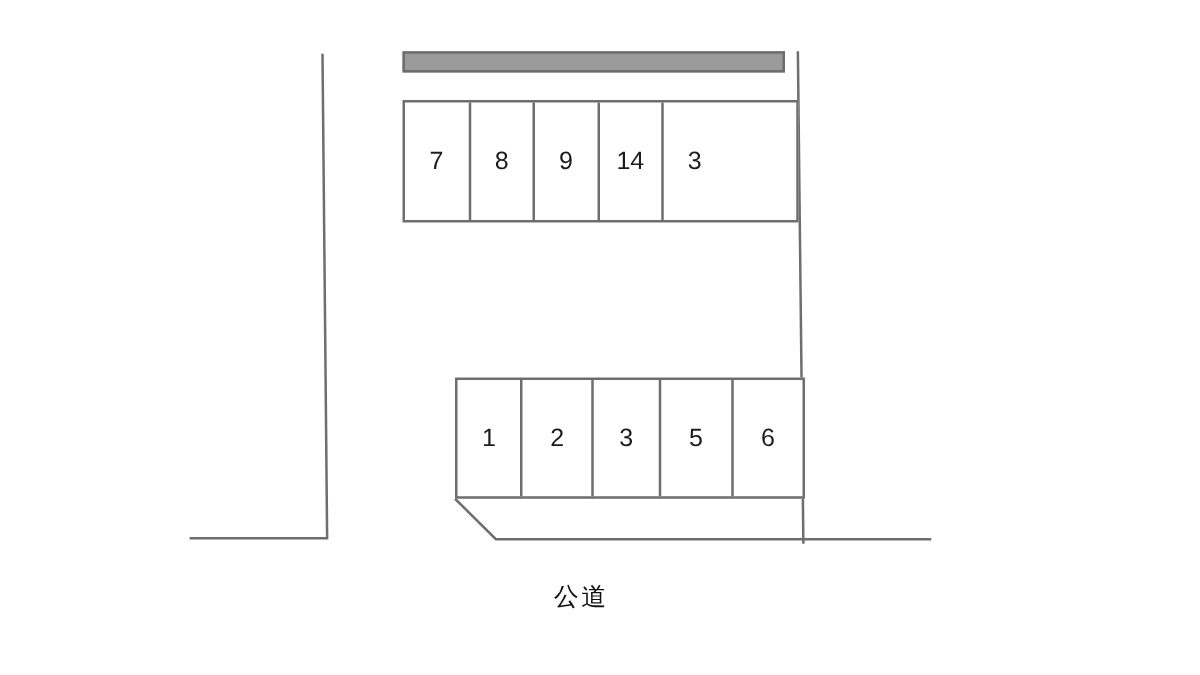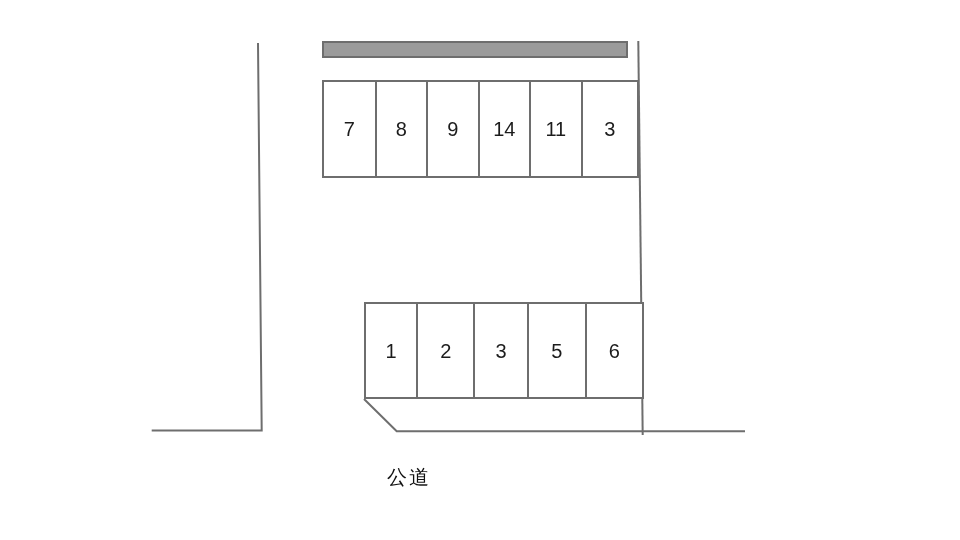--- a/index.html
+++ b/index.html
@@ -70,21 +70,21 @@
   .space-number {
     font-size: 20px;
     color: var(--number-text, #1c1c1c);
     line-height: 1;
   }
   .road-label {
     position: absolute;
     left: 387px;
     top: 464px;
     width: 100px;
-    text-align: left;
+    text-align: right;
     font-size: 20px;
     letter-spacing: 2px;
     color: var(--label-text, #111111);
   }
 </style>
 </head>
 <body>
 
 <div class="canvas">
 
@@ -103,23 +103,20 @@
       <div class="space">
         <span class="space-number">8</span>
       </div>
       <div class="space">
         <span class="space-number">9</span>
       </div>
       <div class="space">
         <span class="space-number">14</span>
       </div>
       <div class="space">
-        <span class="space-number">11</span>
-      </div>
-      <div class="space">
         <span class="space-number">3</span>
       </div>
     </div>
 
   <div class="row row-bottom">
       <div class="space">
         <span class="space-number">1</span>
       </div>
       <div class="space">
         <span class="space-number">2</span>

